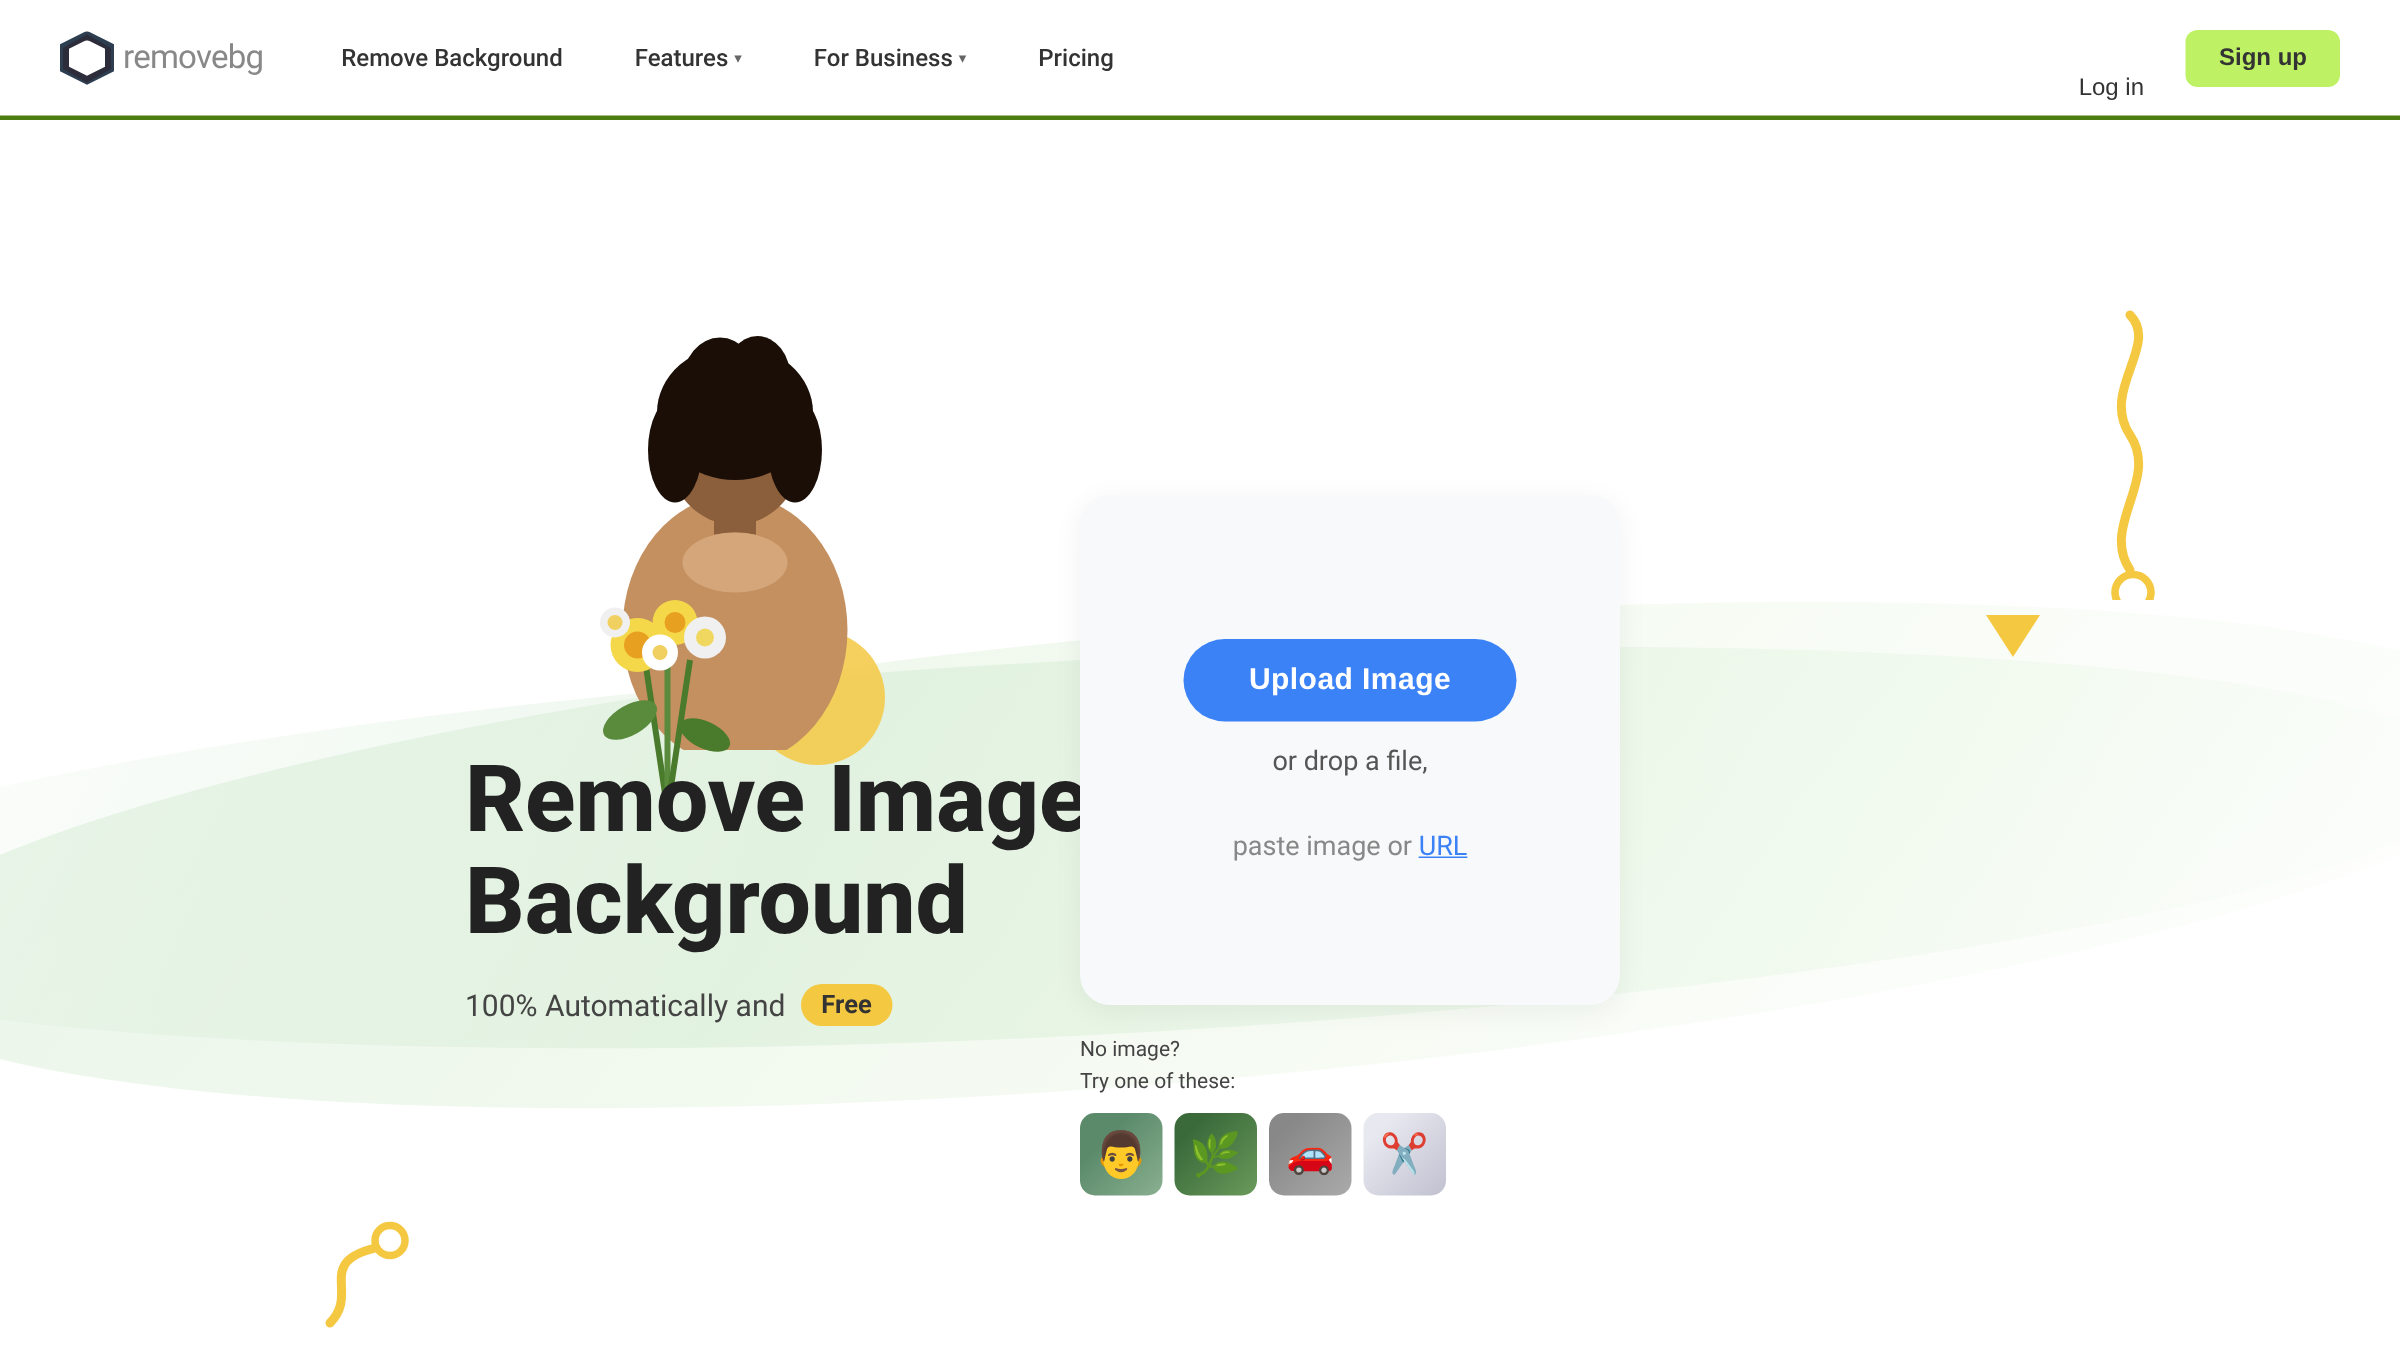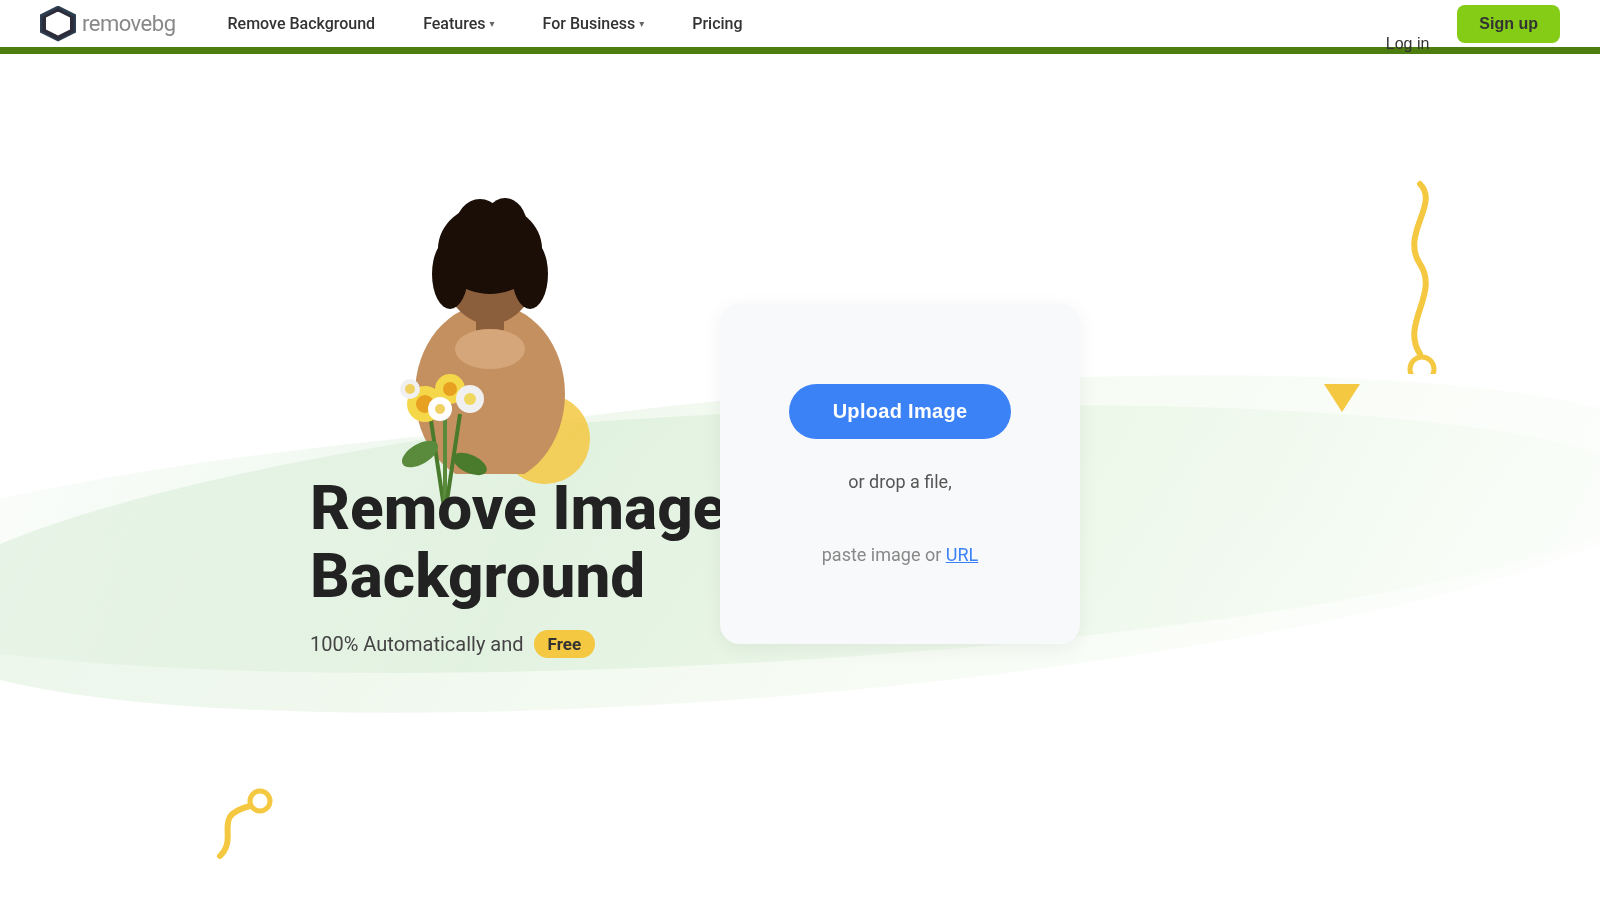--- a/index.html
+++ b/index.html
@@ -1,21 +1,21 @@
 <!DOCTYPE html>
 <html><head>
   <meta charset="utf-8">
   <style>
     * { margin: 0; padding: 0; box-sizing: border-box; }
     body { font-family: -apple-system, BlinkMacSystemFont, 'Segoe UI', Roboto, sans-serif; background: #fff; overflow-x: hidden; width: 1600px; height: 900px; position: relative; }
 
     
     nav {
       display: flex; align-items: center; padding: 0 40px;
-      height: 54px; border-bottom: 7px solid #4d7c0f;
+      height: 80px; border-bottom: 3px solid #4d7c0f;
       position: relative; z-index: 10;
     }
     .logo-area { display: flex; align-items: center; gap: 6px; margin-right: 40px; }
     .logo-icon {
       width: 36px; height: 36px;
       background: #2c3e50;
       clip-path: polygon(50% 0%, 100% 25%, 100% 75%, 50% 100%, 0% 75%, 0% 25%);
       position: relative;
     }
     .logo-icon::after {
@@ -32,21 +32,21 @@
       padding: 8px 12px; display: flex; align-items: center; gap: 4px;
       border-radius: 6px;
     }
     .nav-arrow { font-size: 10px; color: #666; }
     .nav-right { display: flex; align-items: center; gap: 12px; }
     .btn-login {
       background: none; border: none; font-size: 16px; color: #333;
       cursor: pointer; padding: 8px 16px; font-weight: 500; margin-top: 40px;
     }
     .btn-signup {
-      background: #84cc16; border: none; font-size: 16px; color: #333;
+      background: #bef264; border: none; font-size: 16px; color: #333;
       cursor: pointer; padding: 10px 22px; font-weight: 600; border-radius: 8px;
     }
 
     
     .hero {
       position: relative; height: 836px; overflow: hidden;
     }
 
     
     .green-swoosh {
@@ -105,21 +105,21 @@
     }
 
     
     .upload-card {
       position: absolute; left: 720px; top: 250px;
       width: 360px; height: 340px;
       background: #f8f9fa;
       border-radius: 20px;
       display: flex; flex-direction: column;
       align-items: center; justify-content: center;
-      gap: 32px;
+      gap: 16px;
       z-index: 4;
       box-shadow: 0 4px 20px rgba(0,0,0,0.06);
     }
     .btn-upload {
       background: #3B82F6;
       color: #fff; border: none;
       font-size: 20px; font-weight: 700;
       padding: 16px 44px; border-radius: 30px;
       cursor: pointer;
       letter-spacing: 0.3px;
@@ -336,20 +336,32 @@
   </div>
 
   <div class="upload-card">
     <button class="btn-upload">Upload Image</button>
     <span class="drop-text">or drop a file,</span>
     <span class="paste-text">
       <span>paste image or</span> <a href="#">URL</a>
     </span>
   </div>
 
+  <div class="sample-section">
+    <div class="sample-label">
+      <span>No image?</span><br>
+      <span>Try one of these:</span>
+    </div>
+    <div class="sample-images">
+      <div class="sample-img sample-img-1"></div>
+      <div class="sample-img sample-img-2"></div>
+      <div class="sample-img sample-img-3"></div>
+      <div class="sample-img sample-img-4"></div>
+    </div>
+  </div>
 
 
   <div class="deco-bottom-left">
     <svg class="deco-squiggle-small" viewBox="0 0 90 80" fill="none" xmlns="http://www.w3.org/2000/svg">
       <path d="M20 70 C40 50, 10 30, 50 20" stroke="#f5c842" stroke-width="6" stroke-linecap="round" fill="none"></path>
       <circle cx="60" cy="15" r="10" fill="none" stroke="#f5c842" stroke-width="5"></circle>
     </svg>
   </div>
 
 </div>

